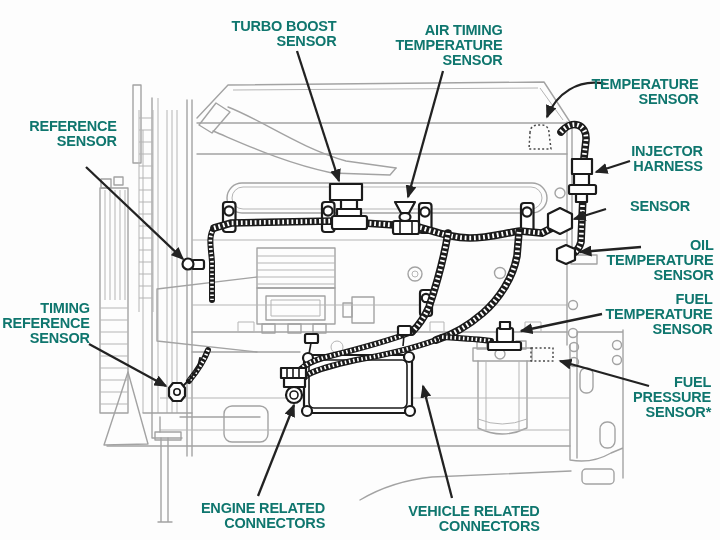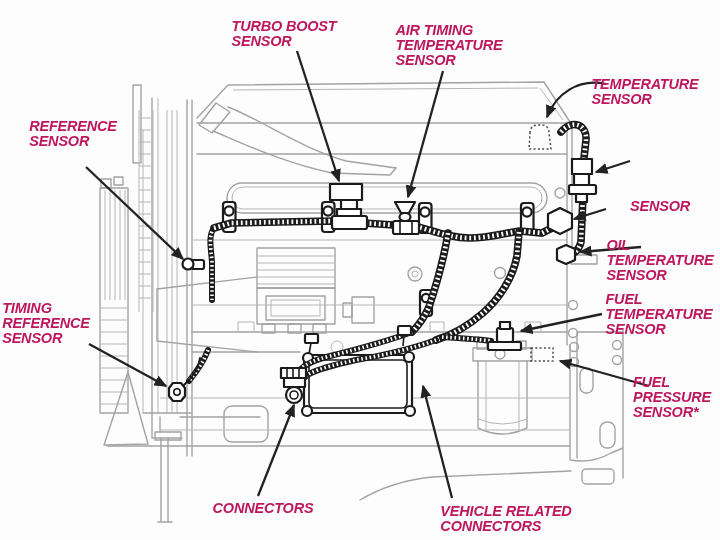--- a/index.html
+++ b/index.html
@@ -18,24 +18,23 @@
   .core-s{stroke:#1b1b1b;stroke-width:6;fill:none;stroke-linecap:round;}
   .stripe-s{stroke:#ffffff;stroke-width:3.6;fill:none;stroke-dasharray:1.6 2.6;stroke-linecap:butt;}
   .bold{stroke:#1b1b1b;stroke-width:2.2;fill:#ffffff;stroke-linejoin:round;}
   .boldline{stroke:#1b1b1b;stroke-width:1.6;fill:none;stroke-linejoin:round;}
   .wire{stroke:#1b1b1b;stroke-width:2;fill:none;stroke-linecap:round;}
   .dotted{stroke:#4a4a4a;stroke-width:1.5;fill:none;stroke-dasharray:2 2.3;stroke-linejoin:round;}
   .arrow{stroke:#222222;stroke-width:2.3;fill:none;}
   
   .label{
     position:absolute;transform:translateX(-50%);
-    text-align:left;color:#be185d;
+    text-align:right;color:#0f766e;
     font-size:14.5px;font-weight:700;line-height:15px;letter-spacing:-0.2px;
     white-space:nowrap;
-    font-style:italic;
   }
 </style>
 </head>
 <body>
 
 <div class="stage">
 
 <svg width="720" height="540" viewBox="0 0 720 540">
   <defs>
     <marker id="ah" markerUnits="userSpaceOnUse" markerWidth="14" markerHeight="11" refX="11.5" refY="5.5" orient="auto">
@@ -260,20 +259,24 @@
 </div>
 <div class="label" style="left:449px;top:23px">
   <div>AIR TIMING</div>
   <div>TEMPERATURE</div>
   <div>SENSOR</div>
 </div>
 <div class="label" style="left:645px;top:77px">
   <div>TEMPERATURE</div>
   <div>SENSOR</div>
 </div>
+<div class="label" style="left:667px;top:144px">
+  <div>INJECTOR</div>
+  <div>HARNESS</div>
+</div>
 <div class="label" style="left:660px;top:199px">
   <div>SENSOR</div>
 </div>
 <div class="label" style="left:660px;top:238px">
   <div>OIL</div>
   <div>TEMPERATURE</div>
   <div>SENSOR</div>
 </div>
 <div class="label" style="left:659px;top:292px">
   <div>FUEL</div>
@@ -288,20 +291,21 @@
 <div class="label" style="left:73px;top:119px">
   <div>REFERENCE</div>
   <div>SENSOR</div>
 </div>
 <div class="label" style="left:46px;top:301px">
   <div>TIMING</div>
   <div>REFERENCE</div>
   <div>SENSOR</div>
 </div>
 <div class="label" style="left:263px;top:501px">
+  <div>ENGINE RELATED</div>
   <div>CONNECTORS</div>
 </div>
-<div class="label" style="left:506px;top:504px">
+<div class="label" style="left:474px;top:504px">
   <div>VEHICLE RELATED</div>
   <div>CONNECTORS</div>
 </div>
 
 </div>
 
 </body></html>

